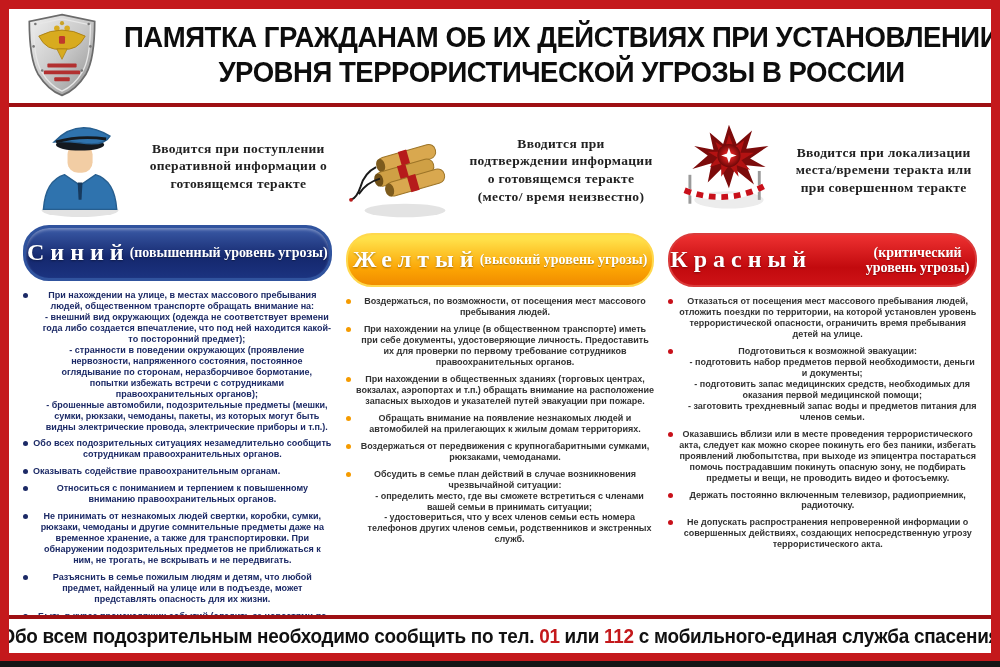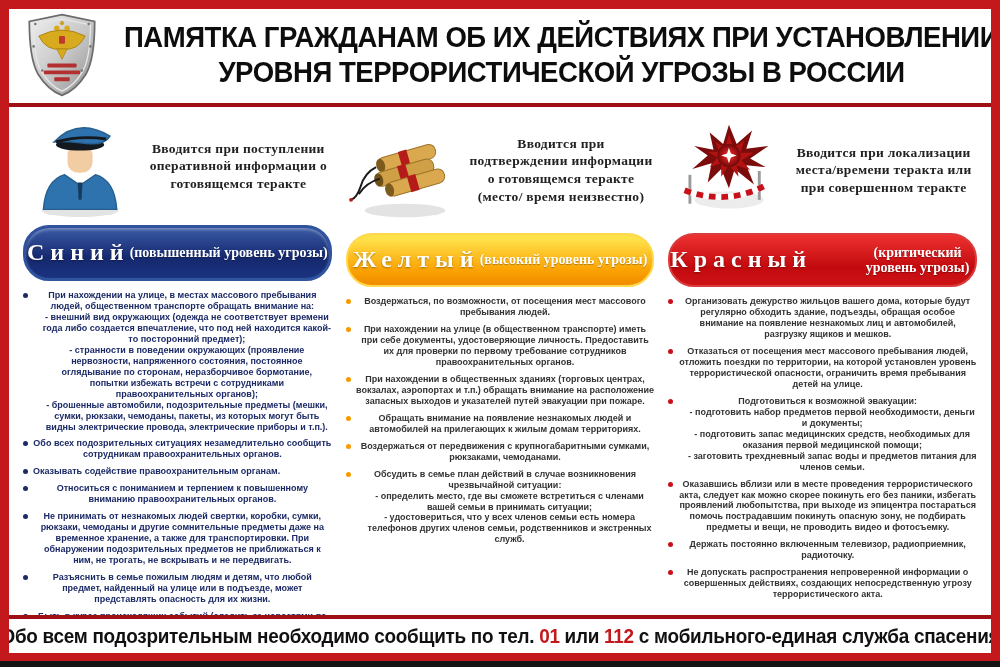--- a/index.html
+++ b/index.html
@@ -217,24 +217,20 @@
           </svg>
           <div class="intro-text">Вводится при локализации места/времени теракта или при совершенном теракте</div>
         </div>
         <div class="banner banner-red">
           <div class="t">Красный</div>
           <div class="s">(критический уровень угрозы)</div>
         </div>
         <ul class="list">
             <li class="item">
               <span class="dot"></span>
-              <div class="txt">Организовать дежурство жильцов вашего дома, которые будут регулярно обходить здание, подъезды, обращая особое внимание на появление незнакомых лиц и автомобилей, разгрузку ящиков и мешков.</div>
-            </li>
-            <li class="item">
-              <span class="dot"></span>
               <div class="txt">Отказаться от посещения мест массового пребывания людей, отложить поездки по территории, на которой установлен уровень террористической опасности, ограничить время пребывания детей на улице.</div>
             </li>
             <li class="item">
               <span class="dot"></span>
               <div class="txt">Подготовиться к возможной эвакуации:<div class="sub">- подготовить набор предметов первой необходимости, деньги и документы;</div><div class="sub">- подготовить запас медицинских средств, необходимых для оказания первой медицинской помощи;</div><div class="sub">- заготовить трехдневный запас воды и предметов питания для членов семьи.</div></div>
             </li>
             <li class="item">
               <span class="dot"></span>
               <div class="txt">Оказавшись вблизи или в месте проведения террористического акта, следует как можно скорее покинуть его без паники, избегать проявлений любопытства, при выходе из эпицентра постараться помочь пострадавшим покинуть опасную зону, не подбирать предметы и вещи, не проводить видео и фотосъемку.</div>
             </li>

